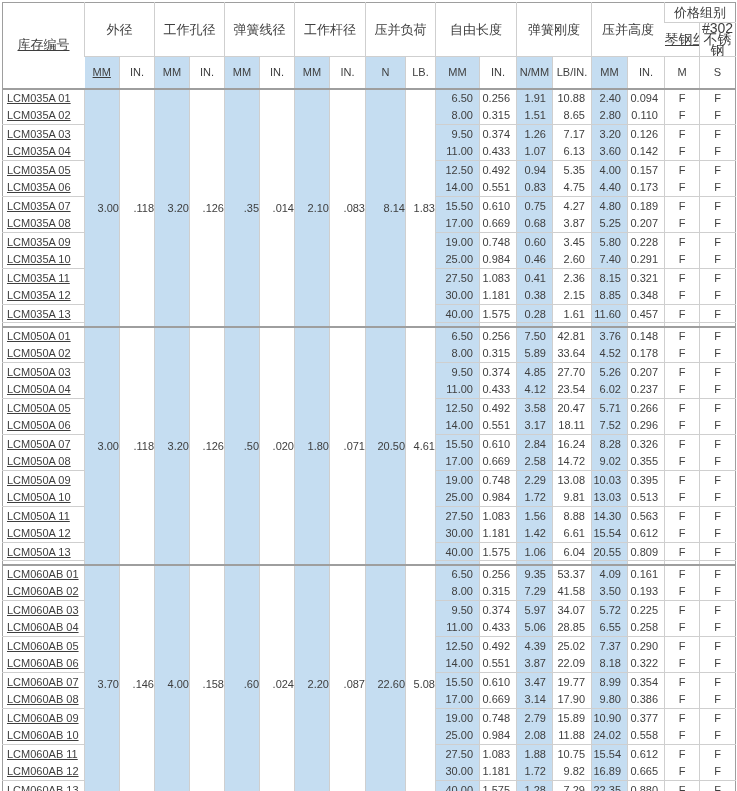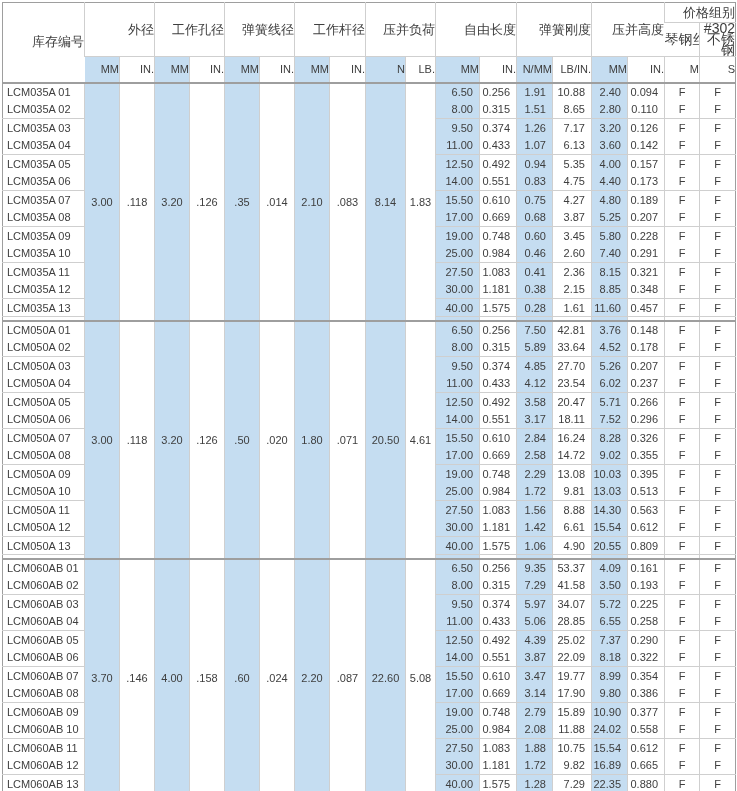--- a/index.html
+++ b/index.html
@@ -15,40 +15,40 @@
     table-layout: fixed;
     width: 733px;
     border: 1px solid #9e9e9e;
   }
   th, td {
     border-left: 1px solid #cfcfcf;
     overflow: hidden;
     white-space: nowrap;
     vertical-align: middle;
   }
-  th:first-child, td:first-child { border-left: none; }
+  th:first-child, td:first-child { border-left: none; text-decoration: underline; }
   thead th {
     font-weight: normal;
     font-size: 13px;
-    text-align: right;
+    text-align: center;
     border-bottom: 1px solid #cfcfcf;
   }
   thead tr.price-label-row { height: 20px; }
   thead tr.material-row { height: 26px; }
-  thead tr.unit-row { height: 26px; }
+  thead tr.unit-row { height: 32px; }
   thead th.mat { font-size: 14px; line-height: 11px; }
   thead th.pre { white-space: pre-line; }
   thead th.unit { font-size: 11px; }
   tbody { border-top: 2px solid #9e9e9e; }
   tbody tr { height: 18px; }
   tbody tr.filler { height: 4px; }
   td { font-size: 11px; }
   td.stock { text-align: left; padding-left: 4px; }
   td.num { text-align: right; padding-right: 6px; }
-  td.common { text-align: center; }
+  td.common { text-align: right; }
   td.price { text-align: center; }
   .shade { background: #c5ddf1; }
   tbody tr.pair-end td { border-bottom: 1px solid #cfcfcf; }
 </style>
 </head>
 <body>
 
 <div class="page">
   <table>
     <colgroup>
@@ -418,21 +418,21 @@
           <td class="num shade">15.54</td>
           <td class="num">0.612</td>
           <td class="price">F</td>
           <td class="price">F</td>
         </tr>
         <tr class="pair-end">
           <td class="stock">LCM050A 13</td>
           <td class="num shade">40.00</td>
           <td class="num">1.575</td>
           <td class="num shade">1.06</td>
-          <td class="num">4.90</td>
+          <td class="num">6.04</td>
           <td class="num shade">20.55</td>
           <td class="num">0.809</td>
           <td class="price">F</td>
           <td class="price">F</td>
         </tr>
         <tr class="filler">
           <td class="stock"></td>
           <td class="num shade"></td>
           <td class="num"></td>
           <td class="num shade"></td>

